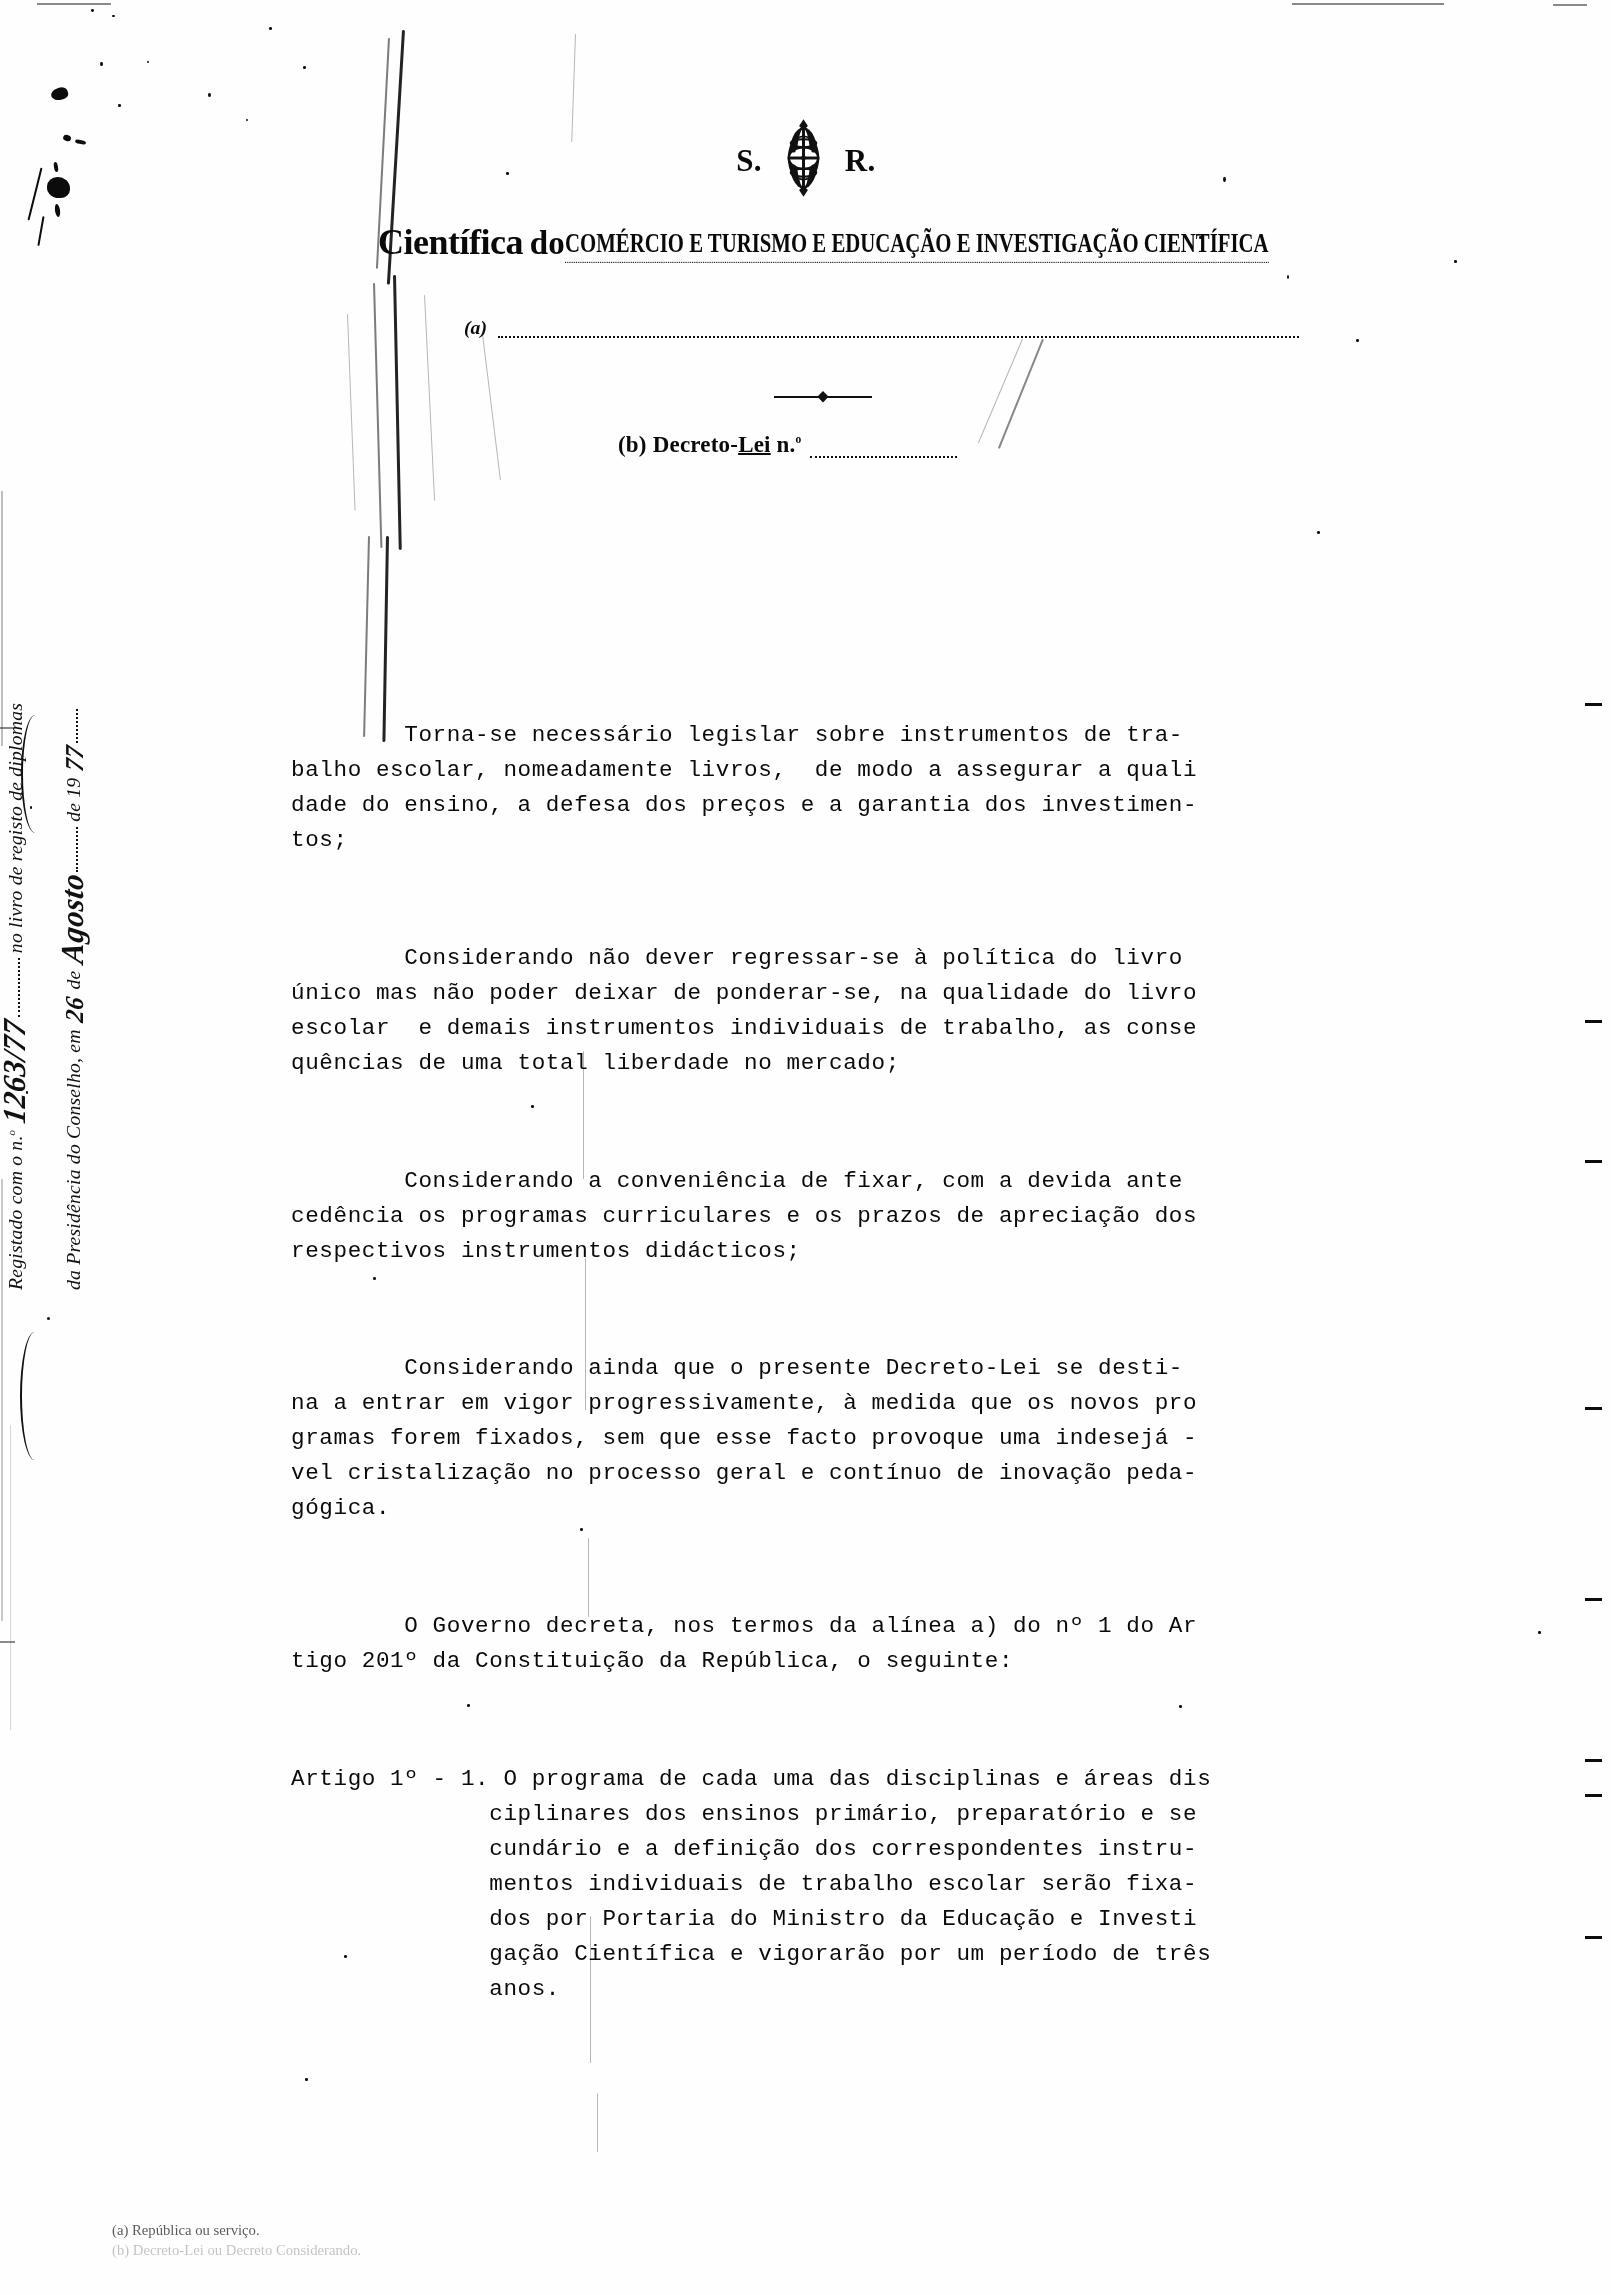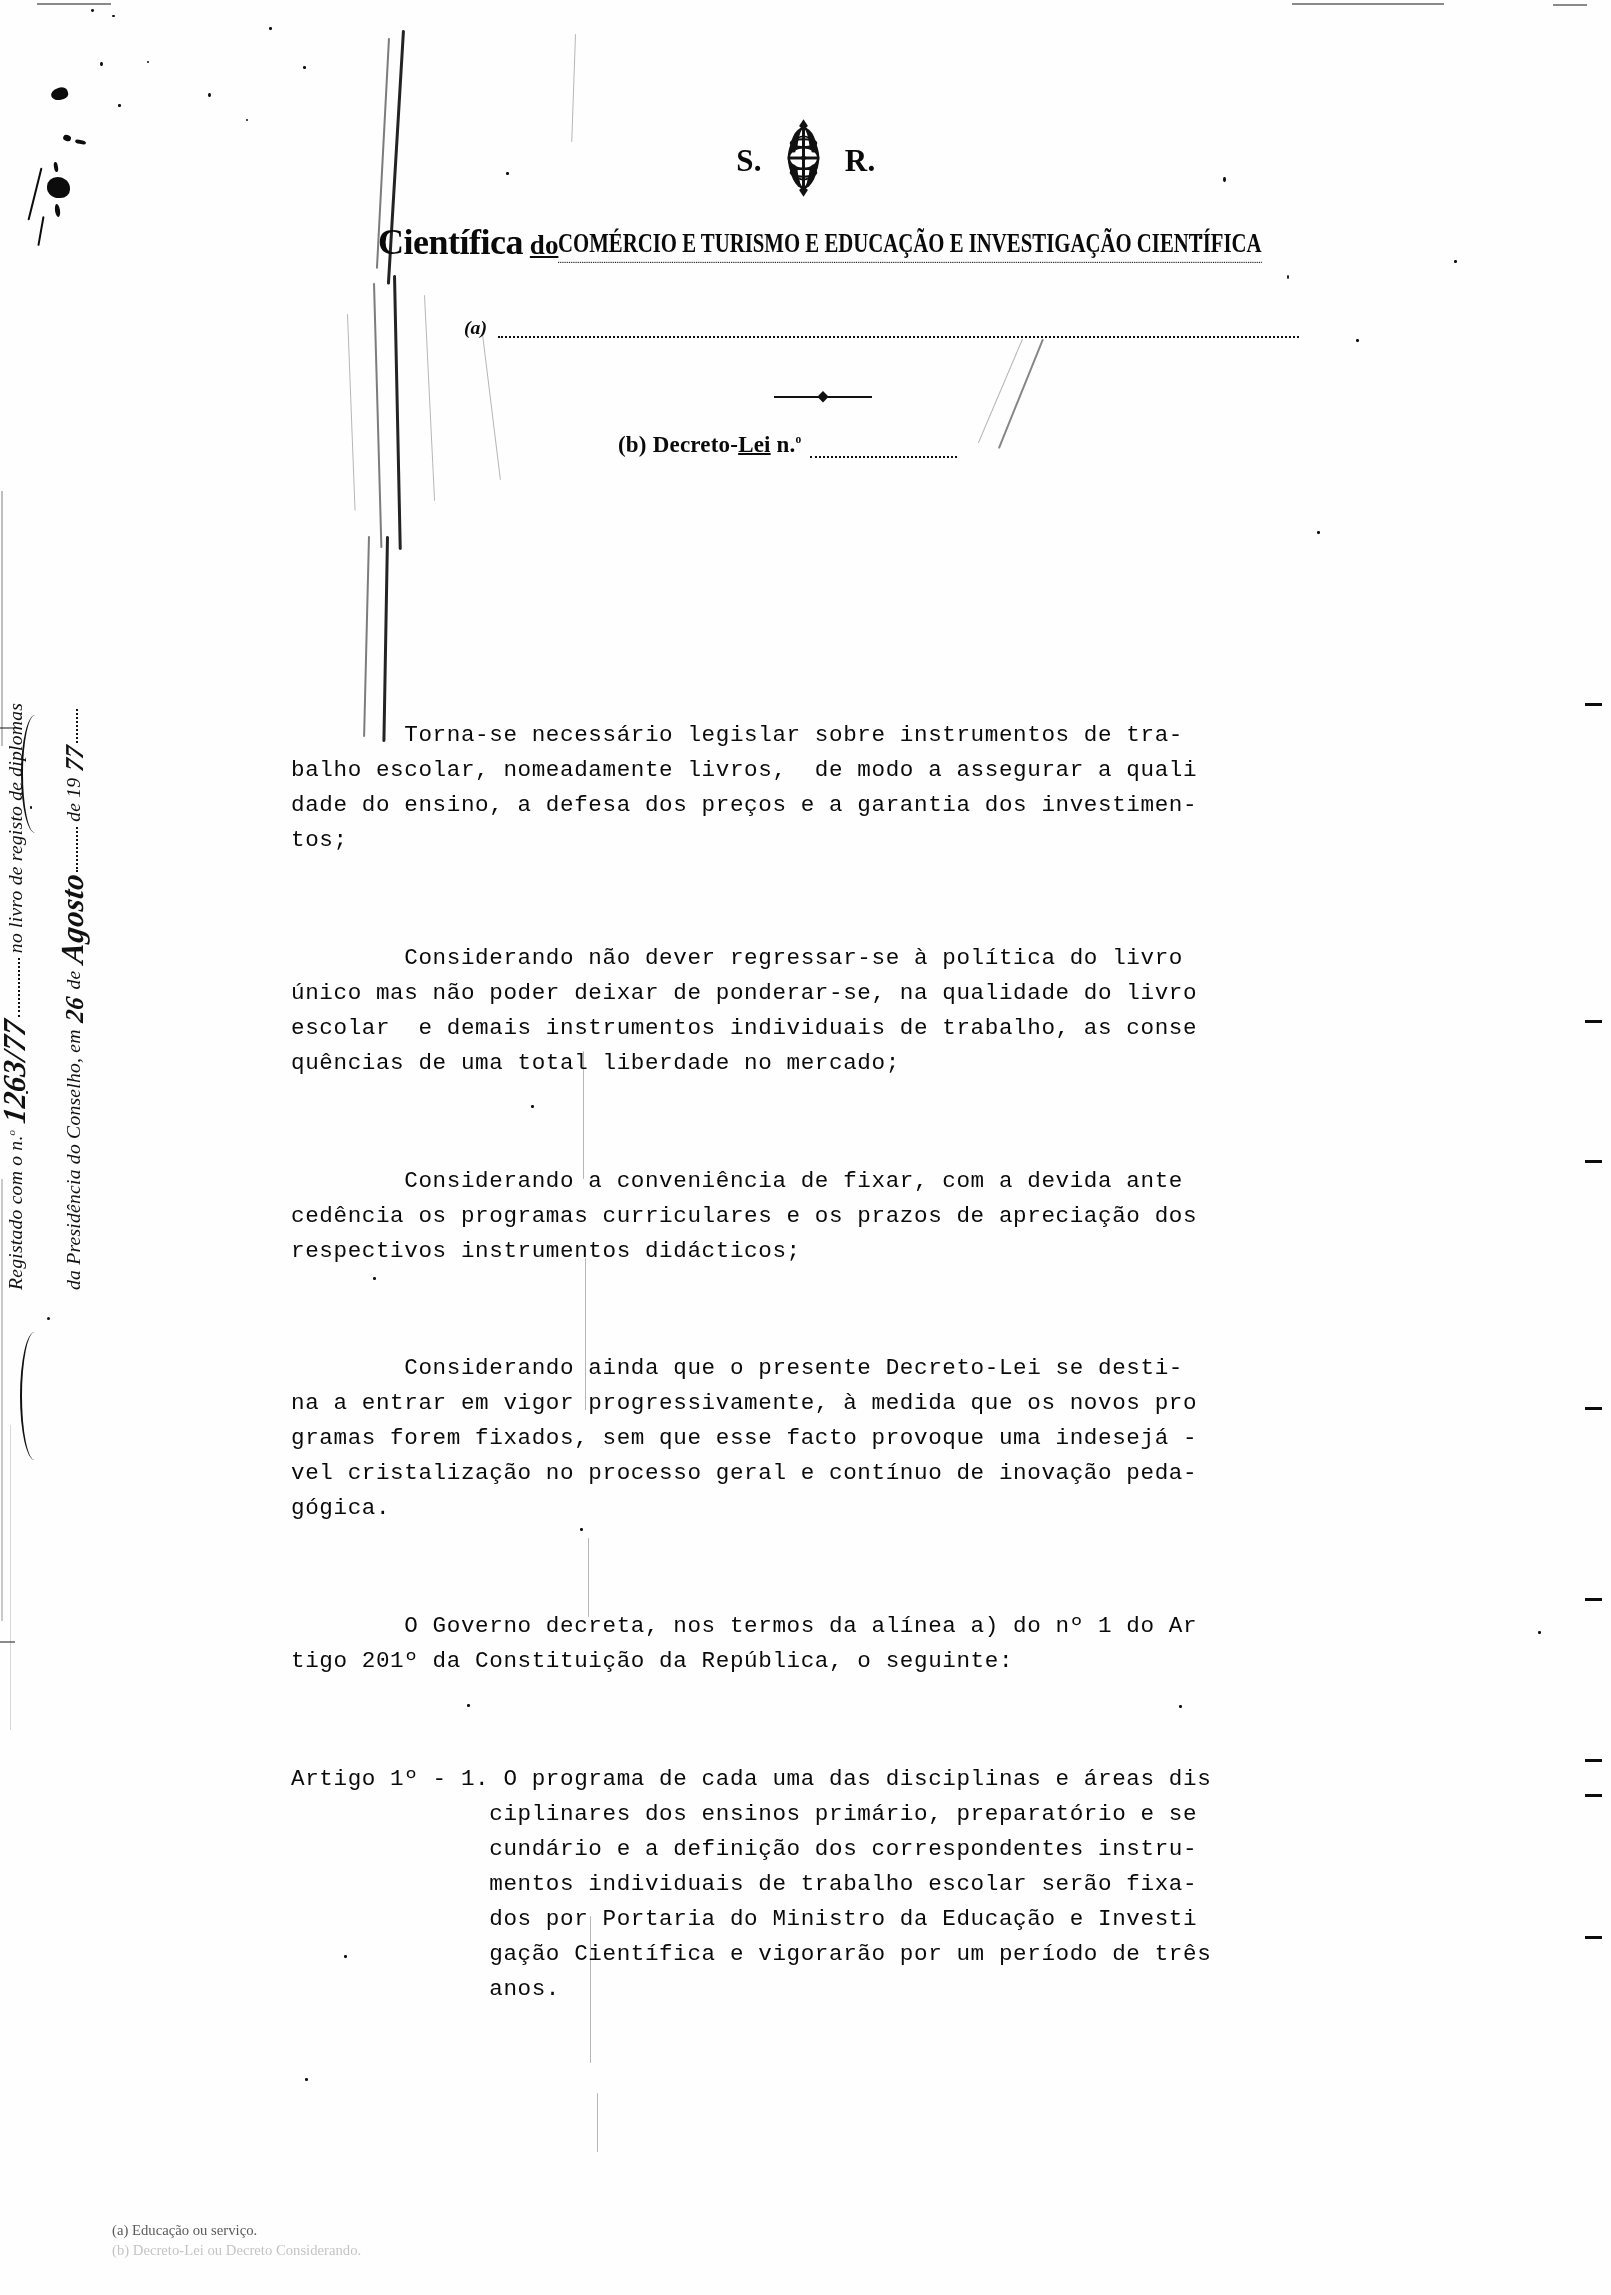--- a/index.html
+++ b/index.html
@@ -84,23 +84,22 @@
   }
   #ministry-word {
     font-family: "Liberation Serif", serif;
     font-weight: bold;
     font-size: 36px;
     letter-spacing: -0.5px;
   }
   #ministry-do {
     font-family: "Liberation Serif", serif;
     font-weight: bold;
-    font-size: 27px;
+    font-size: 33px;
     padding-left: 6.9px;
-    text-decoration: underline;
   }
   #ministry-name {
     font-family: "Liberation Serif", serif;
     font-weight: bold;
     font-size: 22.6px;
     letter-spacing: 0px;
     border-bottom: 1.5px dotted #111;
     padding-bottom: 2px;
     transform: scaleY(1.18) scaleX(.92);
     transform-origin: left bottom;
@@ -422,18 +421,18 @@
   <div class="blot" style="left:1585px; top:703px; width:16.7px; height:2.5px;"></div>
   <div class="blot" style="left:1585px; top:1020px; width:16.7px; height:2.5px;"></div>
   <div class="blot" style="left:1585px; top:1160px; width:16.7px; height:2.5px;"></div>
   <div class="blot" style="left:1585px; top:1407px; width:16.7px; height:2.5px;"></div>
   <div class="blot" style="left:1585px; top:1598px; width:16.7px; height:2.5px;"></div>
   <div class="blot" style="left:1585px; top:1759px; width:16.7px; height:2.5px;"></div>
   <div class="blot" style="left:1585px; top:1794px; width:16.7px; height:2.5px;"></div>
   <div class="blot" style="left:1585px; top:1936px; width:16.7px; height:2.5px;"></div>
 
   <div id="footnote">
-    <div class="fn-a">(a) Educação ou serviço.</div>
+    <div class="fn-a">(a) República ou serviço.</div>
     <div class="fn-b">(b) Decreto-Lei ou Decreto Considerando.</div>
   </div>
 
 </div>
 
 
 </body></html>

